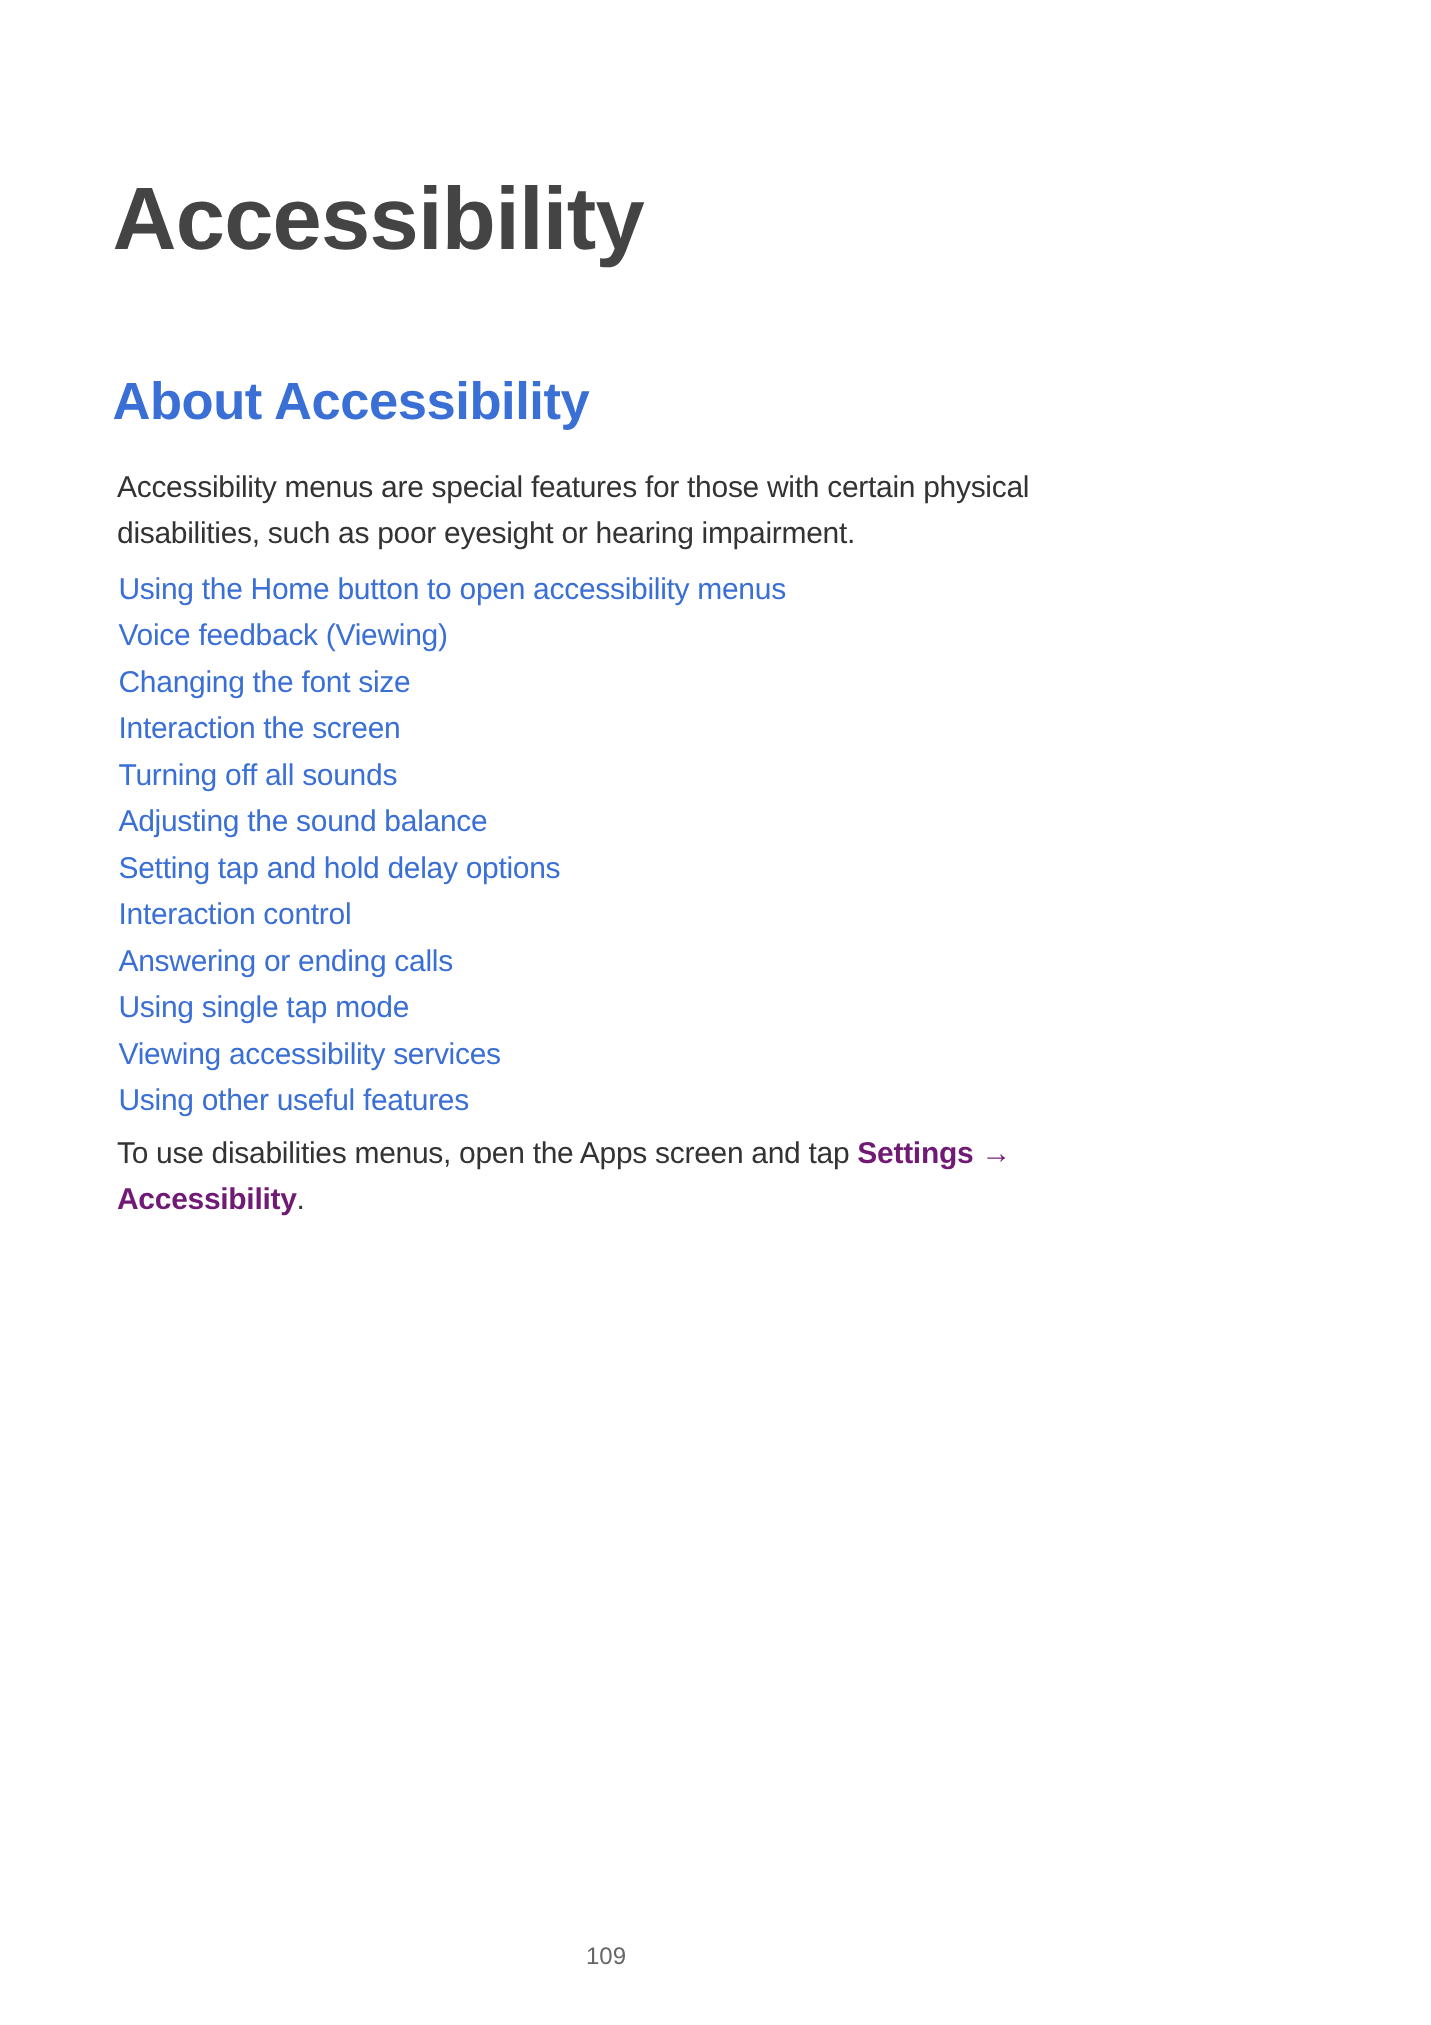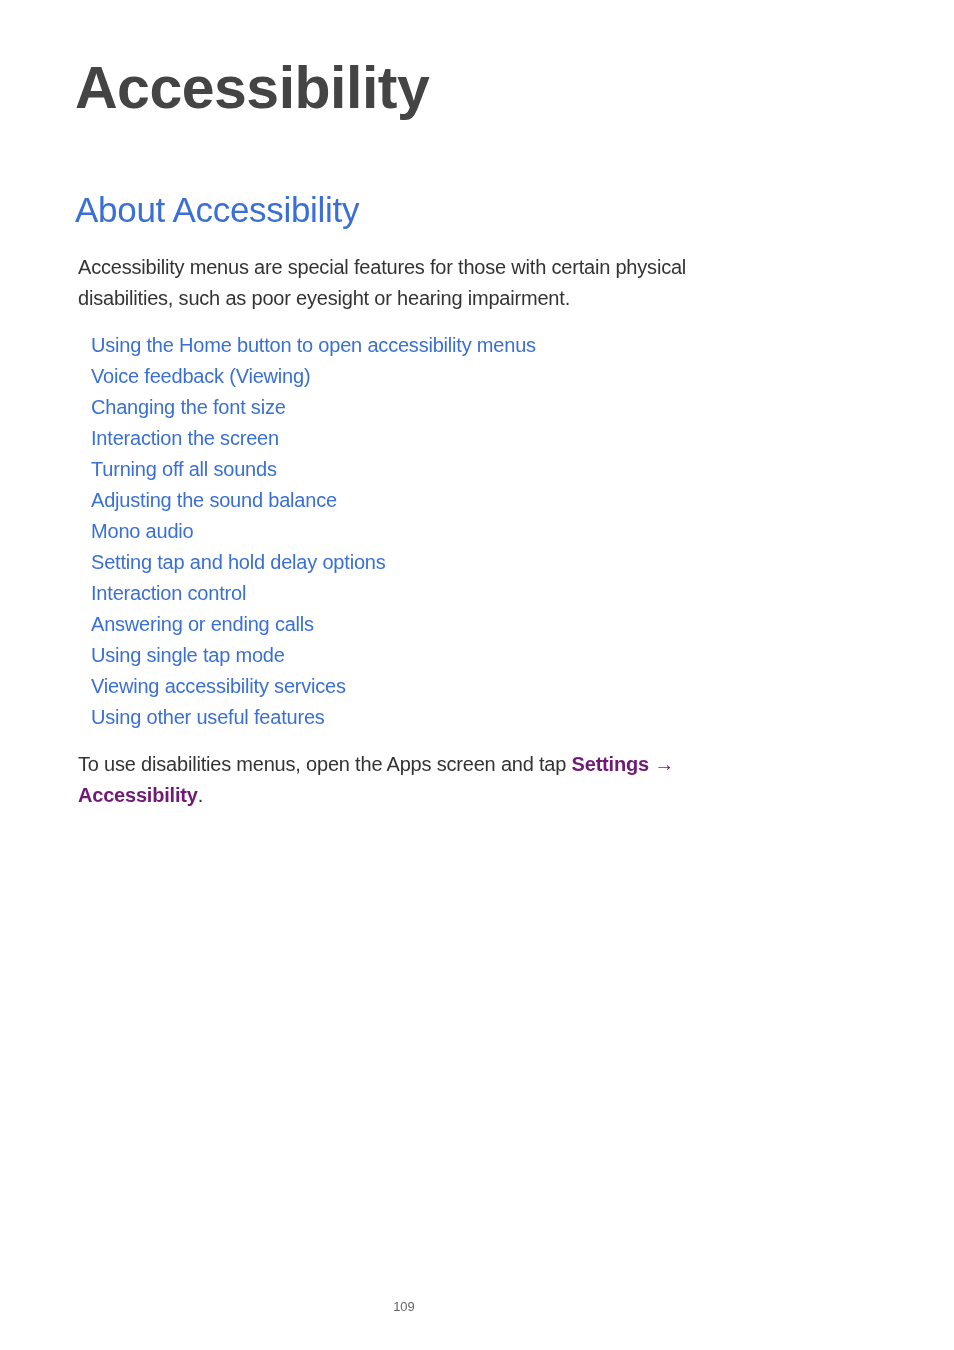--- a/index.html
+++ b/index.html
@@ -9,33 +9,33 @@
     height: 1350px;
     background: #ffffff;
     font-family: "Segoe UI", "Helvetica Neue", Arial, sans-serif;
     color: #222222;
     -webkit-font-smoothing: antialiased;
   }
   .page {
     box-sizing: border-box;
     width: 824px;
     height: 1350px;
-    padding: 54px 75px 0 75px;
+    padding: 112px 75px 0 75px;
     position: relative;
   }
   .h1 {
     font-size: 59px;
     font-weight: 700;
     color: #444444;
     margin: 0 0 68px 0;
     letter-spacing: -0.5px;
   }
   .h2 {
     font-size: 35px;
-    font-weight: 400;
+    font-weight: 700;
     color: #3a6fd6;
     margin: 0 0 22px 0;
     letter-spacing: -0.3px;
   }
   .para {
     font-size: 20px;
     line-height: 1.55;
     color: #333333;
     margin: 0 0 6px 3px;
     letter-spacing: -0.2px;
@@ -57,25 +57,25 @@
   }
   .arrow {
     font-weight: 700;
   }
   .page-number {
     position: absolute;
     bottom: 36px;
     left: 0;
     right: 16px;
     text-align: center;
-    font-size: 13px;
+    font-size: 16px;
     color: #666666;
   }
   .link-list {
-    margin: 16px;
+    margin: 4px;
     padding: 0;
   }
 </style>
 </head>
 <body>
 
 <div class="page">
 
   <h1 class="h1">Accessibility</h1>
 
@@ -83,21 +83,20 @@
 
   <p class="para">Accessibility menus are special features for those with certain physical disabilities, such as poor eyesight or hearing impairment.</p>
 
   <div class="link-list">
     <p class="link-line">Using the Home button to open accessibility menus</p>
     <p class="link-line">Voice feedback (Viewing)</p>
     <p class="link-line">Changing the font size</p>
     <p class="link-line">Interaction the screen</p>
     <p class="link-line">Turning off all sounds</p>
     <p class="link-line">Adjusting the sound balance</p>
-    <p class="link-line">Mono audio</p>
     <p class="link-line">Setting tap and hold delay options</p>
     <p class="link-line">Interaction control</p>
     <p class="link-line">Answering or ending calls</p>
     <p class="link-line">Using single tap mode</p>
     <p class="link-line">Viewing accessibility services</p>
     <p class="link-line">Using other useful features</p>
   </div>
 
   <p class="para after-links">
     <span>To use disabilities menus, open the Apps screen and tap </span><span class="bold">Settings</span><span class="bold arrow"> → </span><span class="bold">Accessibility</span><span>.</span>

